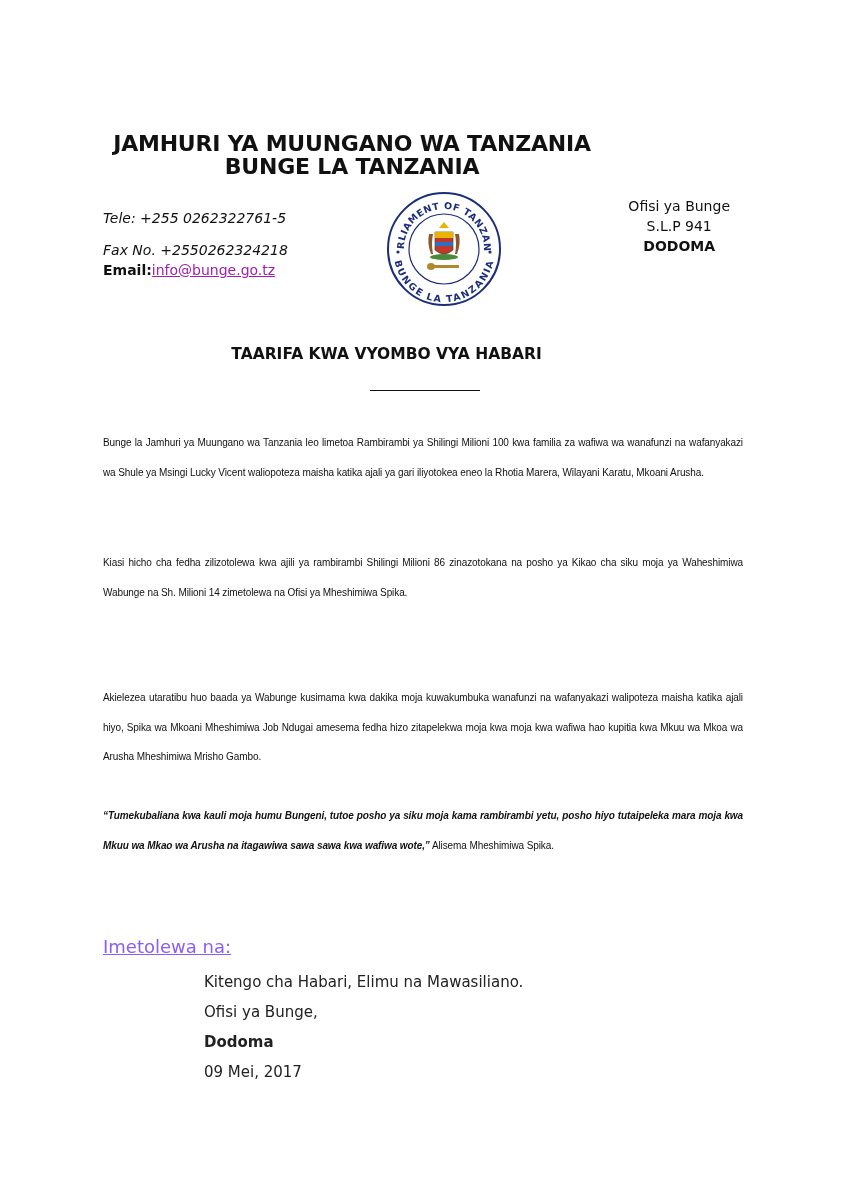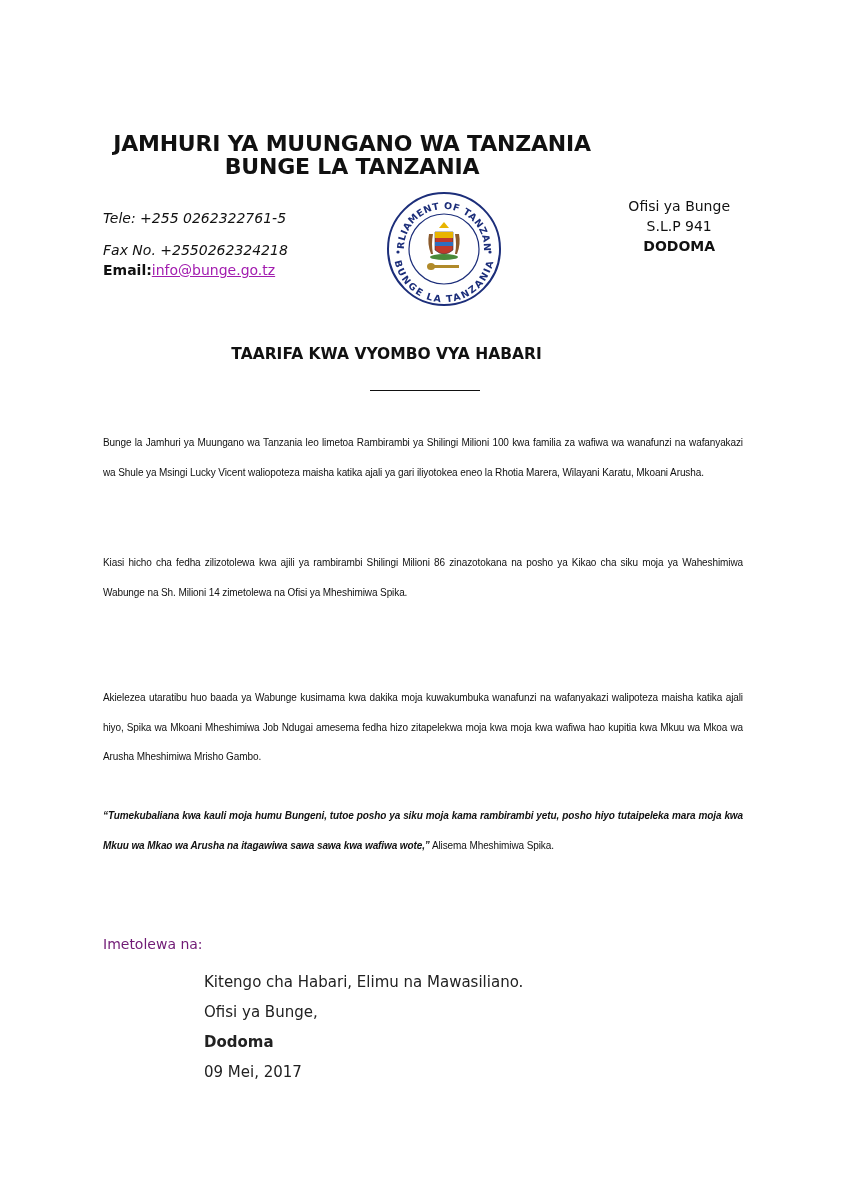--- a/index.html
+++ b/index.html
@@ -24,21 +24,21 @@
   .rule { position: absolute; left: 370px; top: 390px; width: 110px; height: 0; border-top: 1.5px solid #111; }
 
   .para { position: absolute; left: 103px; width: 640px; font-size: 10px; line-height: 29.5px;
           text-align: justify; font-family: "Liberation Sans", sans-serif; letter-spacing: -0.1px; }
   #p1 { top: 428px; }
   #p2 { top: 548px; }
   #p3 { top: 683px; }
   #p4 { top: 801px; }
   .quote { font-weight: bold; font-style: italic; }
 
-  .sign { position: absolute; font-size: 14px; font-family: "DejaVu Sans", sans-serif; color: #701a75; }
+  .sign { position: absolute; font-size: 18px; font-family: "DejaVu Sans", sans-serif; color: #8b5cf6; text-decoration: underline; }
   #s0 { left: 103px; top: 936px; }
   .signblock { position: absolute; left: 204px; top: 967px; font-size: 15px; line-height: 30px; color: #222; }
   .signblock div { height: 30px; }
   .bold { font-weight: bold; }
 </style>
 </head>
 <body>
 
 <div class="page">
 

